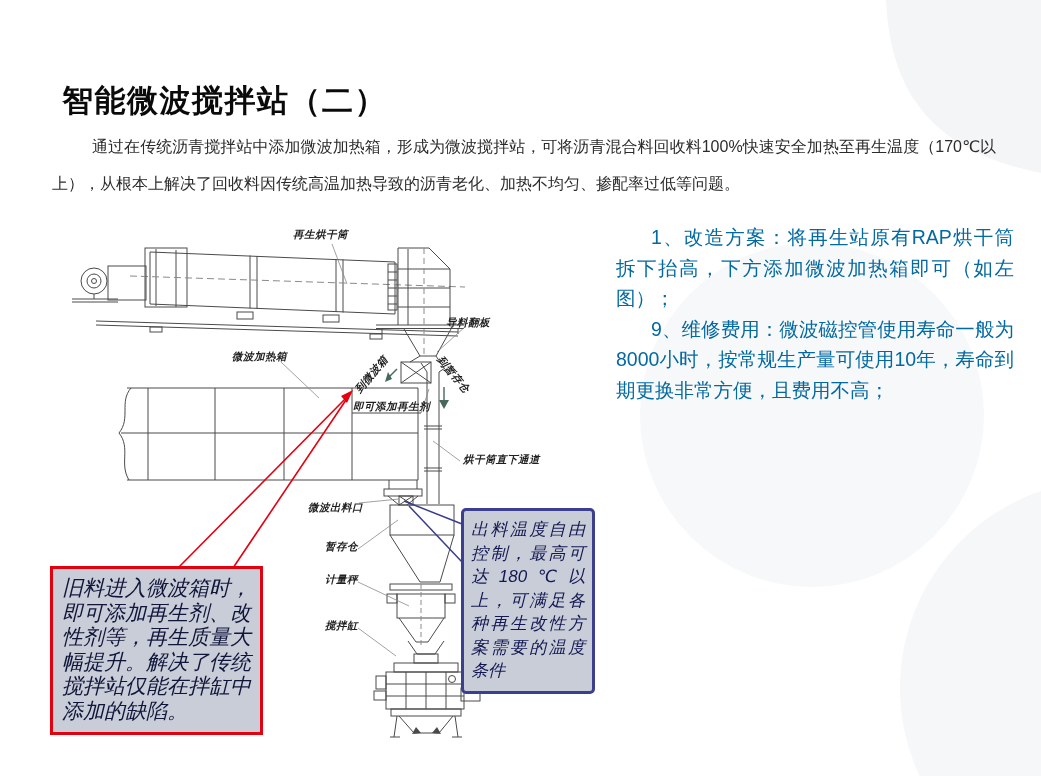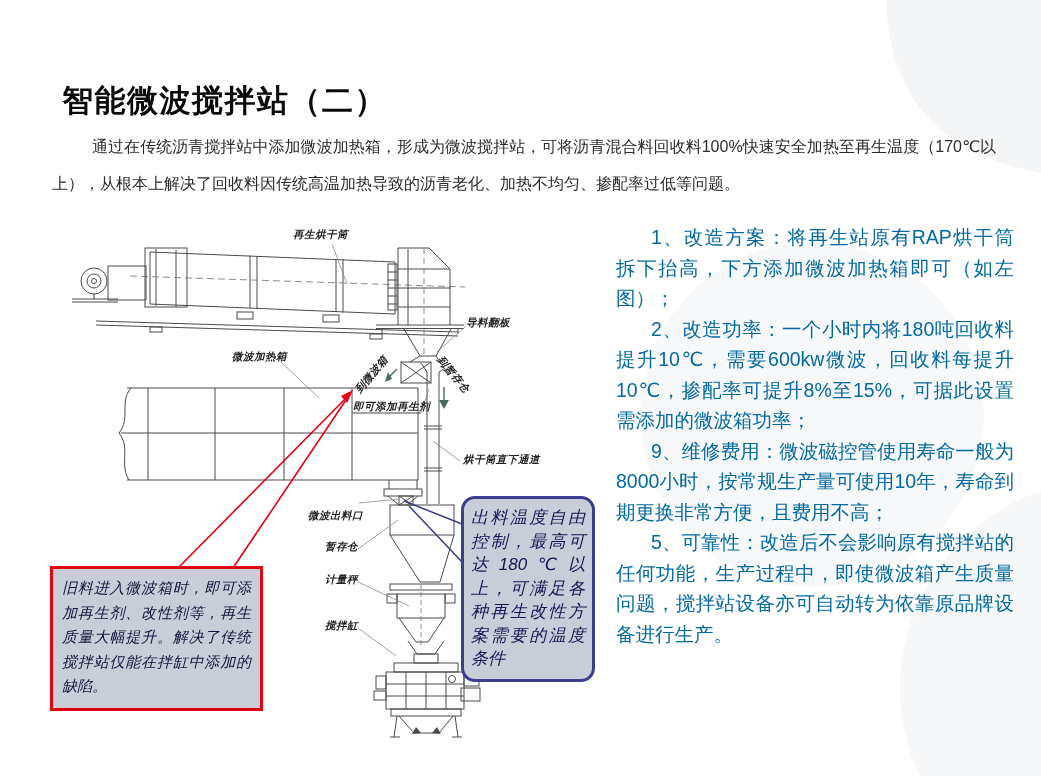--- a/index.html
+++ b/index.html
@@ -35,25 +35,25 @@
   .rot-l{transform:rotate(-50deg);transform-origin:center;}
   .rot-r{transform:rotate(50deg);transform-origin:center;}
   .note{
     position:absolute;box-sizing:border-box;background:#c9cdd8;
     text-align:justify;
   }
   .note-red{
     left:50px;top:344px;width:213px;min-height:130px;
     border:3px solid #e3000f;
     padding:7px 9px 9px 9px;
-    font-size:15px;line-height:24.5px;color:#10163a;
+    font-size:21px;line-height:24.5px;color:#10163a;
   }
   .note-blue{
-    left:461px;top:274px;width:134px;
-    border:3px solid #3c3e8f;border-radius:14px;
+    left:461px;top:286px;width:134px;
+    border:3px solid #3c3e8f;border-radius:5px;
     padding:7px 7px 8px 7px;
     font-size:17px;line-height:23.5px;color:#131752;
   }
 </style>
 </head>
 <body>
 
 <div class="slide">
 
   <svg class="bg-decor" width="1041" height="776" viewBox="0 0 1041 776">
@@ -183,36 +183,34 @@
           <polygon points="353,168 341,174 347,181" fill="#e3000f" stroke="none"></polygon>
         </g>
 
         <g stroke="#3b3d8a" stroke-width="1.5">
           <path d="M404,279 L462,302"></path>
           <path d="M409,284 L462,340"></path>
         </g>
       </svg>
 
       <div class="dlabel" style="left:293px;top:6px">再生烘干筒</div>
-      <div class="dlabel" style="left:466px;top:94px">导料翻板</div>
+      <div class="dlabel" style="left:446px;top:94px">导料翻板</div>
       <div class="dlabel" style="left:232px;top:128px">微波加热箱</div>
       <div class="dlabel rot-l" style="left:349px;top:146px">到微波箱</div>
       <div class="dlabel rot-r" style="left:432px;top:146px">到暂存仓</div>
       <div class="dlabel" style="left:353px;top:178px">即可添加再生剂</div>
       <div class="dlabel" style="left:463px;top:231px">烘干筒直下通道</div>
-      <div class="dlabel" style="left:308px;top:287px">微波出料口</div>
+      <div class="dlabel" style="left:308px;top:279px">微波出料口</div>
       <div class="dlabel" style="left:325px;top:318px">暂存仓</div>
       <div class="dlabel" style="left:325px;top:351px">计量秤</div>
       <div class="dlabel" style="left:325px;top:397px">搅拌缸</div>
 
       <div class="note note-red">旧料进入微波箱时，即可添加再生剂、改性剂等，再生质量大幅提升。解决了传统搅拌站仅能在拌缸中添加的缺陷。</div>
       <div class="note note-blue">出料温度自由控制，最高可达180℃以上，可满足各种再生改性方案需要的温度条件</div>
     </div>
 
     <div class="points">
       <p>1、改造方案：将再生站原有RAP烘干筒拆下抬高，下方添加微波加热箱即可（如左图）；</p>
-      <p>2、改造功率：一个小时内将180吨回收料提升10℃，需要600kw微波，回收料每提升10℃，掺配率可提升8%至15%，可据此设置需添加的微波箱功率；</p>
       <p>9、维修费用：微波磁控管使用寿命一般为8000小时，按常规生产量可使用10年，寿命到期更换非常方便，且费用不高；</p>
-      <p>5、可靠性：改造后不会影响原有搅拌站的任何功能，生产过程中，即使微波箱产生质量问题，搅拌站设备亦可自动转为依靠原品牌设备进行生产。</p>
     </div>
 
   </div>
 </div>
 
 </body></html>

